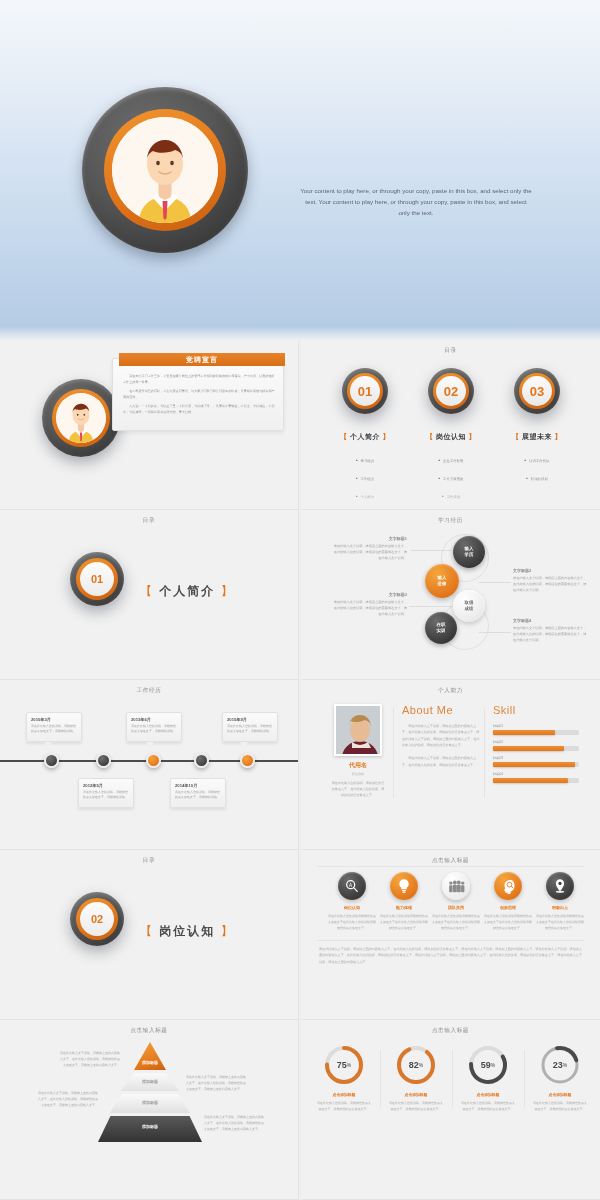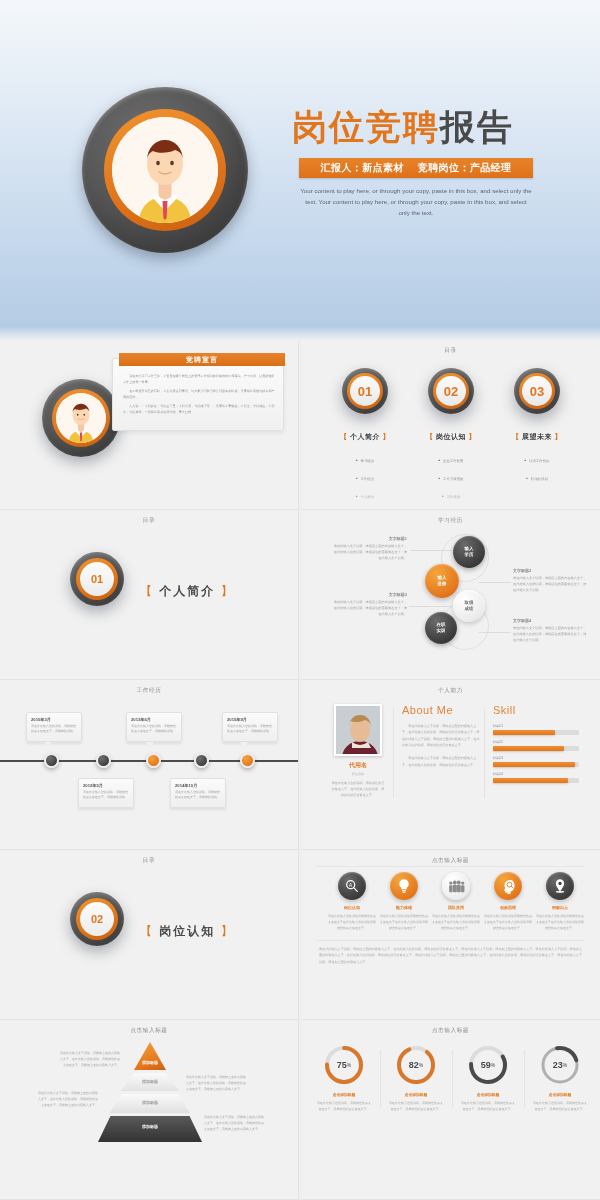--- a/index.html
+++ b/index.html
@@ -225,28 +225,21 @@
           <path d="M50.5 84 L55.5 84 L54.6 101 L53 103 L51.4 101 Z" fill="#e2455c"></path>
           <rect x="46.5" y="62" width="13" height="20" rx="5" fill="#f6c9a4"></rect>
           <ellipse cx="53" cy="47" rx="18" ry="21" fill="#fbd7b4"></ellipse>
           <path d="M35 44c0-13 8-21 18-21s18 8 18 21c0-7-4-10-8-11-5 3-17 4-22 1-4 2-6 5-6 10z" fill="#7c2e15"></path>
           <ellipse cx="46" cy="46" rx="1.8" ry="2.2" fill="#5a3a26"></ellipse>
           <ellipse cx="60" cy="46" rx="1.8" ry="2.2" fill="#5a3a26"></ellipse>
           <path d="M47 55q6 4 12 0" stroke="#d9a877" stroke-width="1.4" fill="none" stroke-linecap="round"></path>
         </svg>
       </div>
 
-      <h1 class="cover-title">
-        <span class="a">岗位竞聘</span><span class="b">报告</span>
-      </h1>
-
-      <div class="cover-bar">
-        <span>汇报人：新点素材</span>
-        <span>竞聘岗位：产品经理</span>
-      </div>
+
 
       <p class="cover-sub">Your content to play here, or through your copy, paste in this box, and select only the text. Your content to play here, or through your copy, paste in this box, and select only the text.</p>
     </div>
   </section>
 
   <div class="grid">
 
     <div class="slide" style="left:0;top:0;">
       <div class="badge badge-ring-outer" style="left:42px;top:39px;width:78px;height:78px;"></div>
       <div class="badge badge-ring-orange" style="left:52px;top:49px;width:58px;height:58px;"></div>

